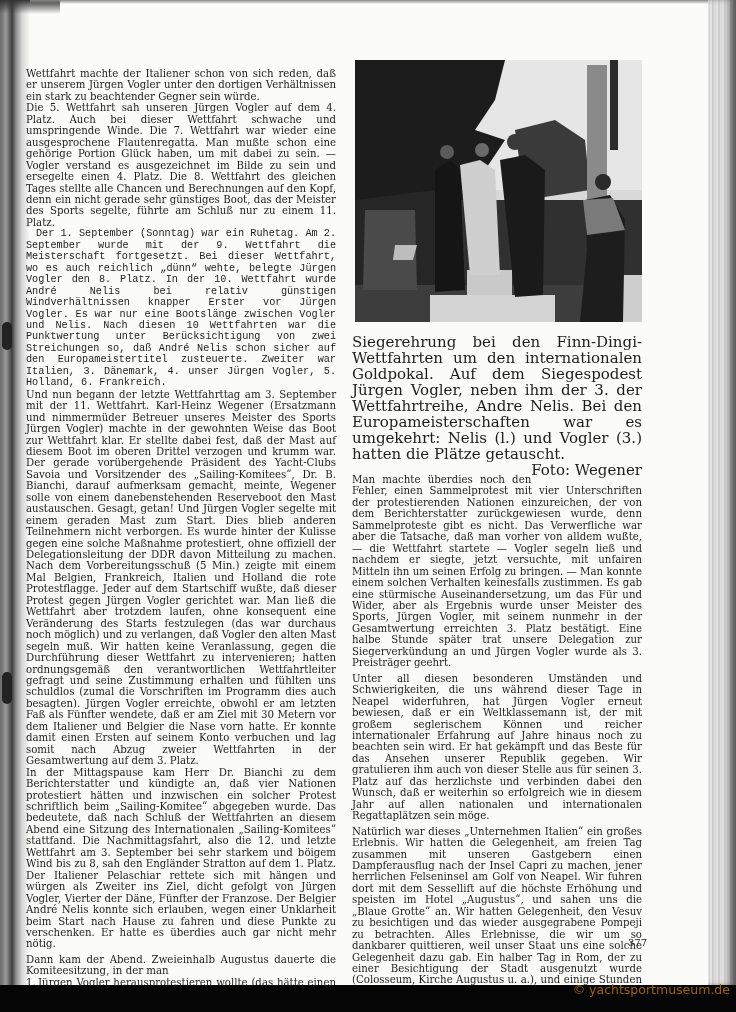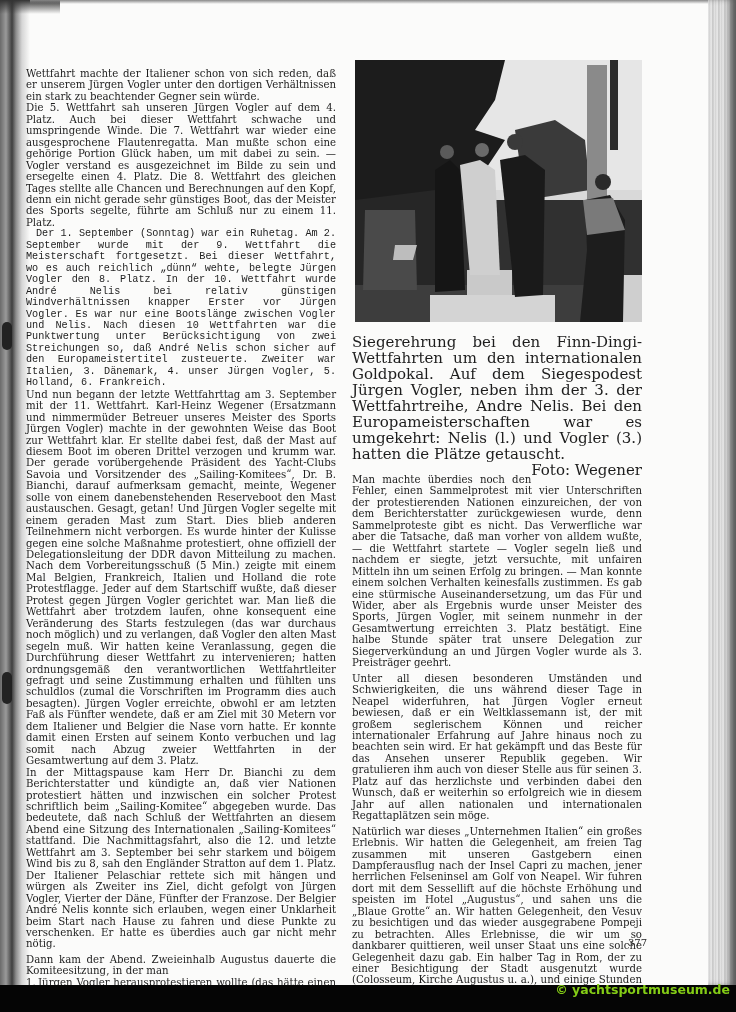--- a/index.html
+++ b/index.html
@@ -21,21 +21,21 @@
   .col p.indent { text-indent: 10px; font-family: Liberation Mono, monospace; }
   .numlist { margin: 0; padding: 0; list-style: none; }
   .numlist li { position: relative; padding-left: 12px; }
   .numlist li .num { position: absolute; left: 0; top: 0; }
   .caption { font-size: 15px; line-height: 16px; }
   .caption .credit { float: right; }
   .photo { position: absolute; left: 355px; top: 60px; width: 287px; height: 262px; background: #2a2a2a; overflow: hidden; }
   .photo svg { display: block; width: 100%; height: 100%; }
   .page-number { position: absolute; left: 628px; top: 937px; font-size: 10px; color: #222; }
   .watermark-bar { position: absolute; left: 0; top: 985px; width: 736px; height: 27px; background: #050505; }
-  .watermark { position: absolute; right: 6px; top: 982px; font-family: "DejaVu Sans", sans-serif; font-weight: bold; font-size: 12.5px; color: #84cc16; }
+  .watermark { position: absolute; right: 6px; top: 982px; font-family: "DejaVu Sans", sans-serif; font-weight: normal; font-size: 12.5px; color: #a16207; }
   .hole { position: absolute; left: 2px; width: 10px; border-radius: 5px; background: #222; }
 </style>
 </head>
 <body>
 
 <div class="scan">
   <div class="gutter"></div>
   <div class="gutter-top"></div>
   <div class="top-edge"></div>
   <div class="fore-edge"></div>

